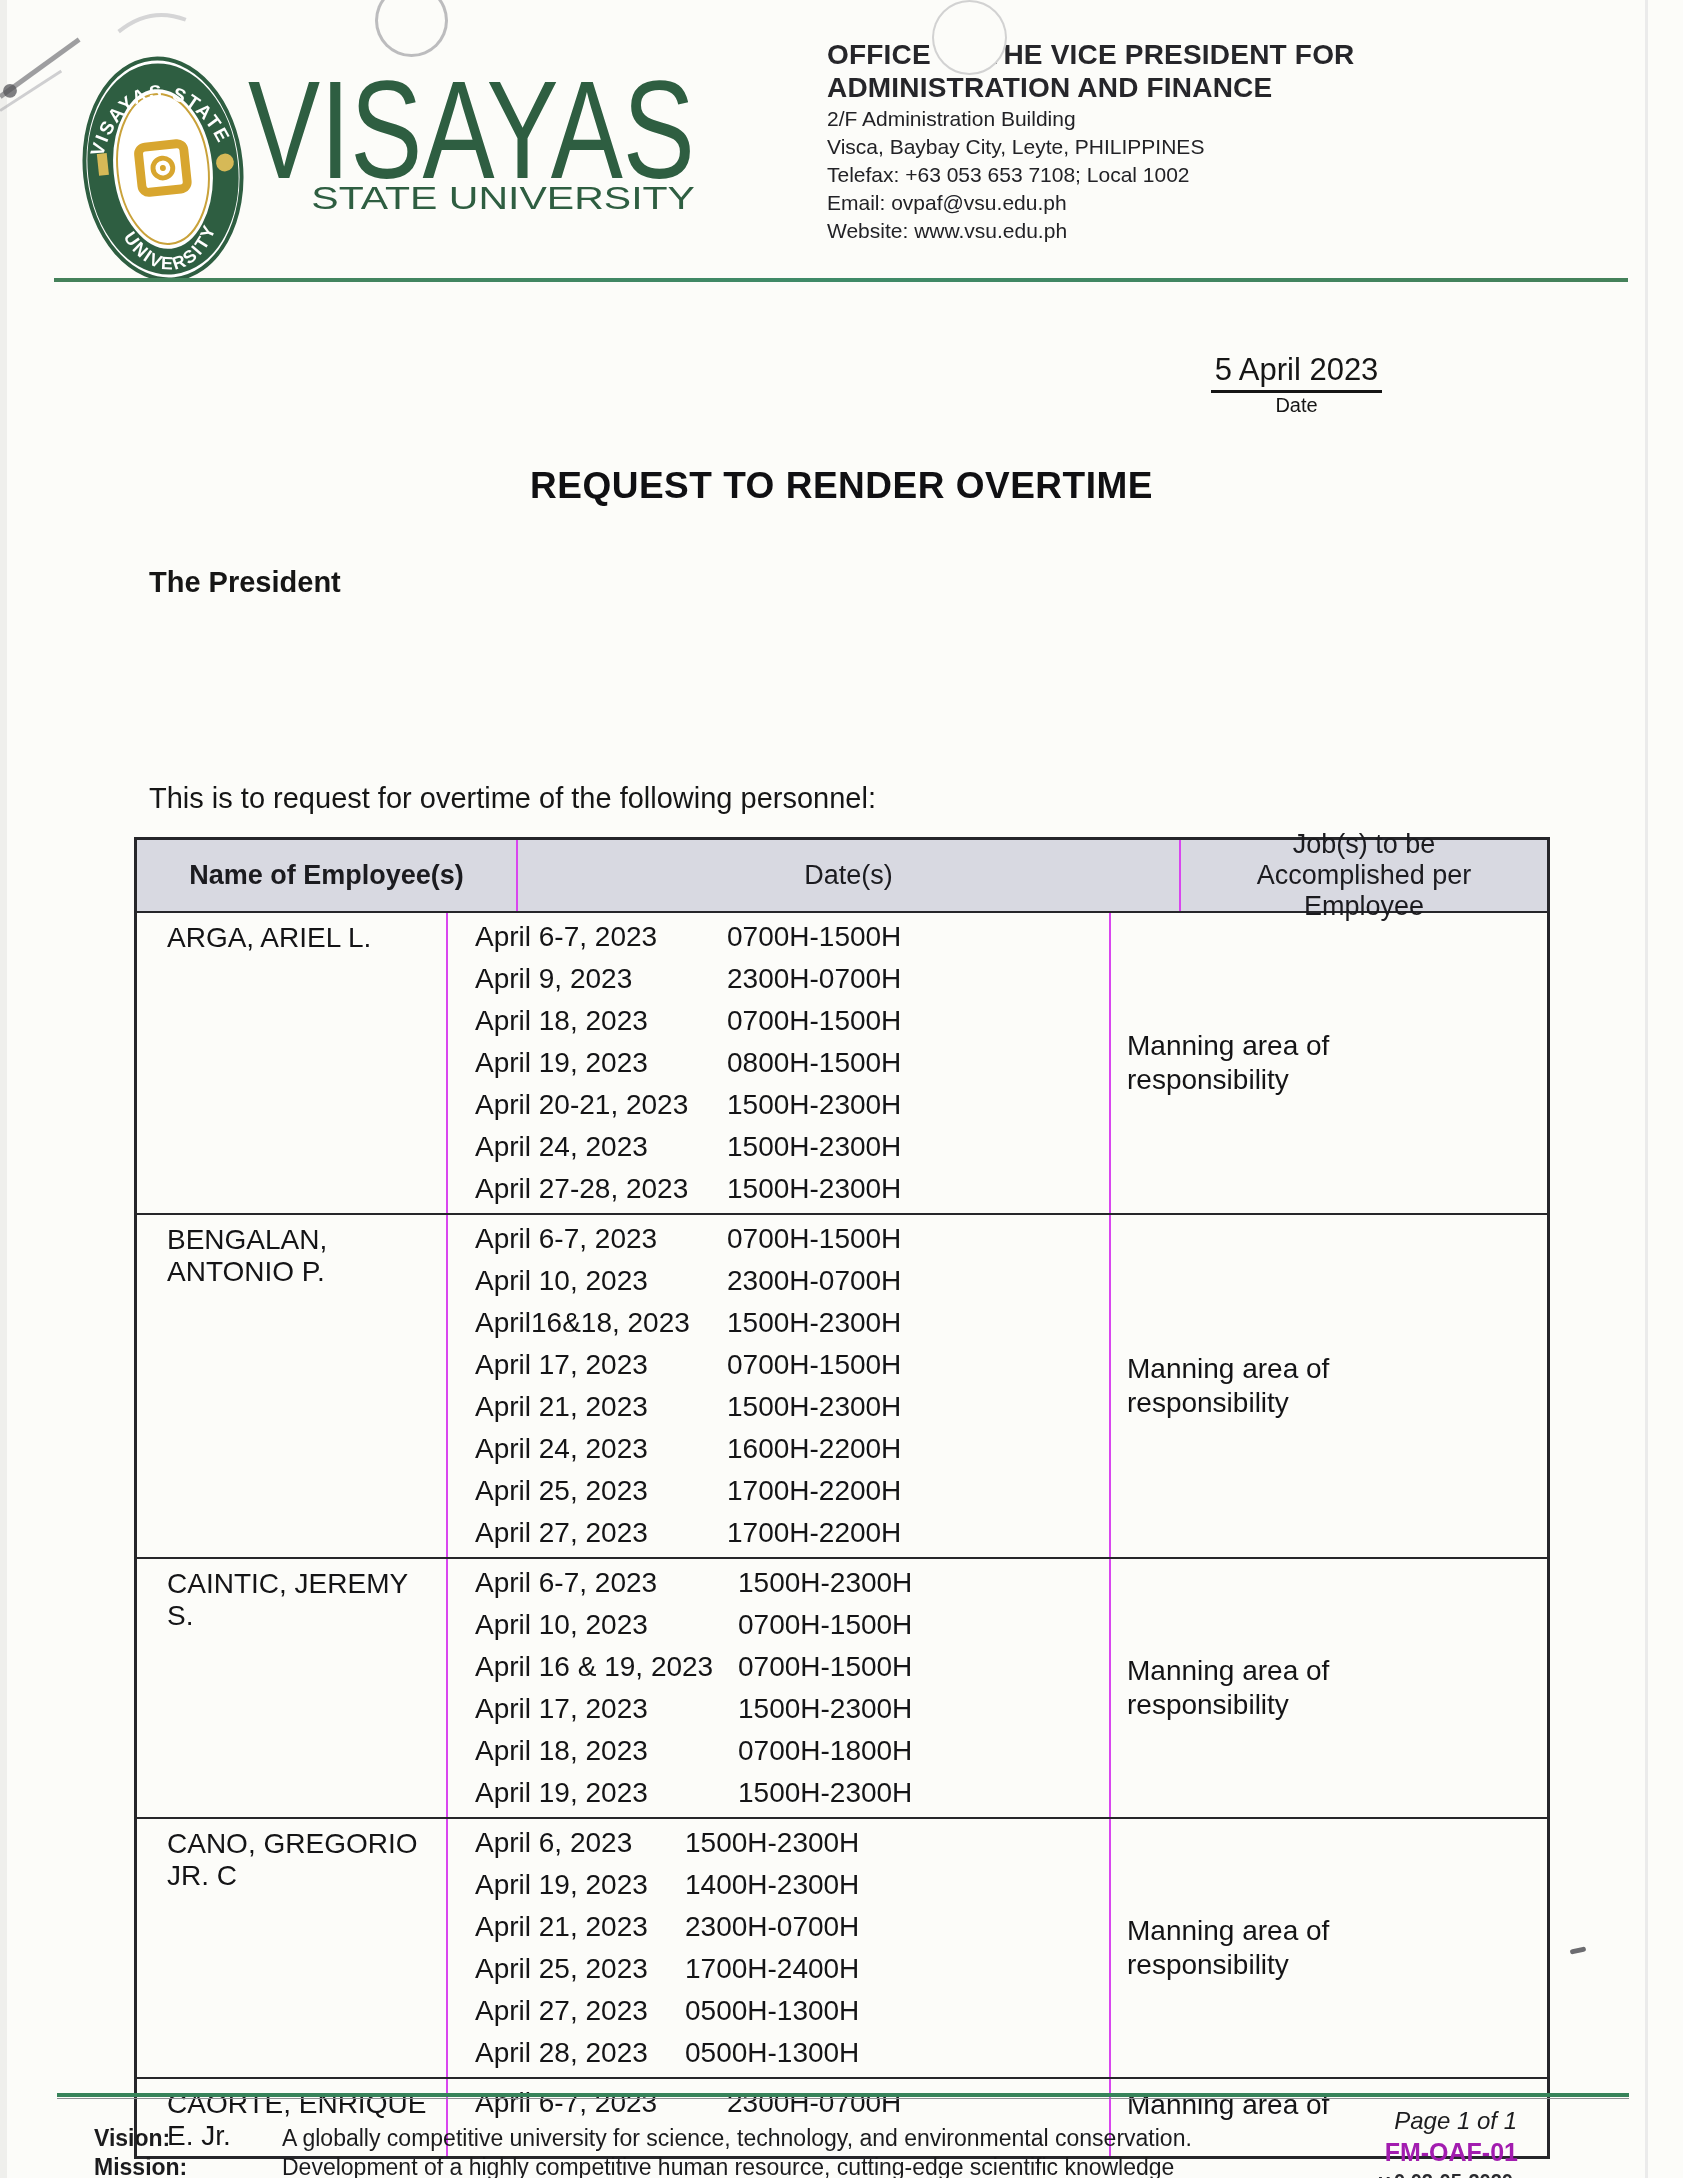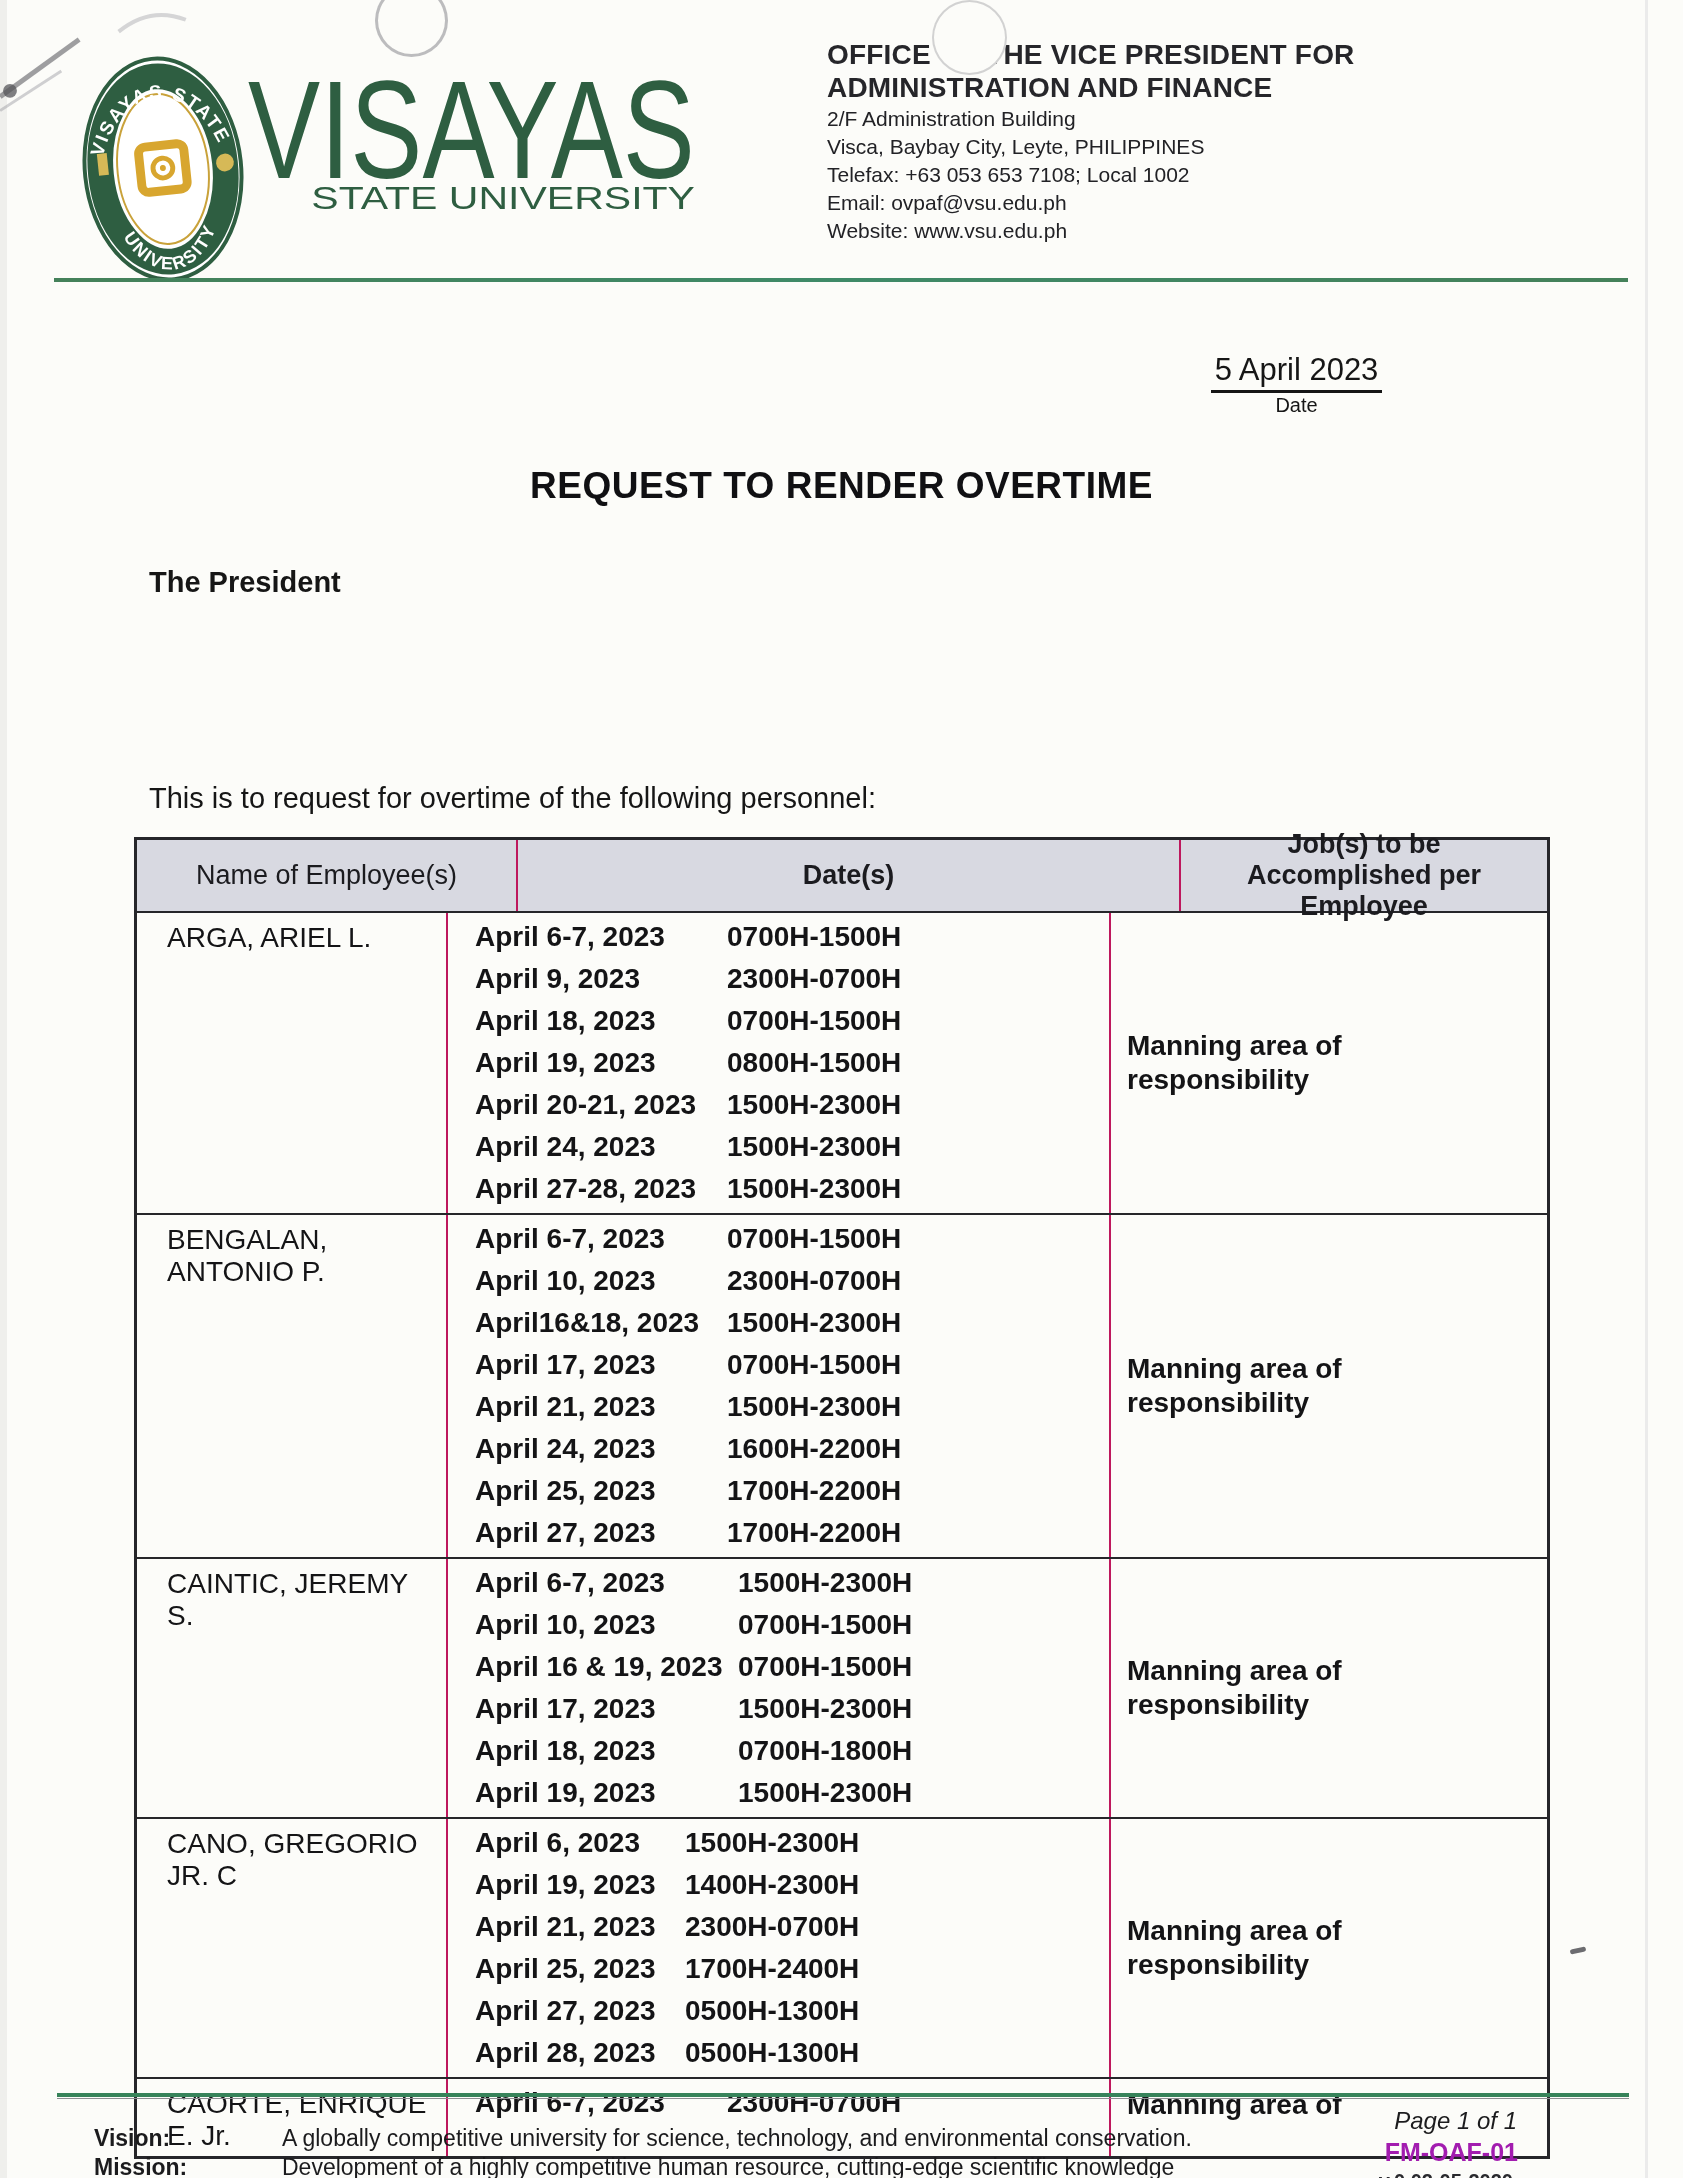--- a/index.html
+++ b/index.html
@@ -37,24 +37,24 @@
     font-size:37px; font-weight:bold; letter-spacing:0.5px; color:#101013; }
   .addressee { position:absolute; left:149px; top:566px; font-size:29px; font-weight:bold; }
   .thru { position:absolute; left:149px; top:677px; font-size:29px; font-weight:bold; }
   .intro { position:absolute; left:149px; top:782px; font-size:29px; }
   
   .ot-table { position:absolute; left:134px; top:837px; width:1416px;
     border:3px solid #26262a; font-size:28px; color:#141416; }
   .t-hrow { display:flex; background:#d8d9e1; height:71px; }
   .t-hcell { display:flex; align-items:center; justify-content:center; text-align:center;
     font-size:27px; line-height:31px; color:#1b1b1f; }
-  .col-name { width:379px; }
+  .col-name { width:379px;font-weight:bold; }
   .col-dates { width:663px; }
   .col-job { flex:1; }
-  .t-hcell + .t-hcell, .t-cell + .t-cell { border-left:2px solid #be185d;font-weight:bold; }
+  .t-hcell + .t-hcell, .t-cell + .t-cell { border-left:2px solid #d946ef; }
   .t-row { display:flex; border-top:2px solid #26262a; }
   .t-cell { min-height:42px; }
   .t-name { width:309px; padding:9px 6px 4px 30px; }
   .t-dates { width:663px; padding:3px 0 3px 27px; }
   .d-entry { display:flex; align-items:center; height:42px; }
   .d-date { width:252px; flex:none; }
   .t-row:nth-child(3) .d-date { width:263px; }
   .t-row:nth-child(4) .d-date { width:210px; }
   .t-job { flex:1; display:flex; flex-direction:column; justify-content:center; padding-left:16px; }
   .t-job span { display:block; width:248px; line-height:34px; }

